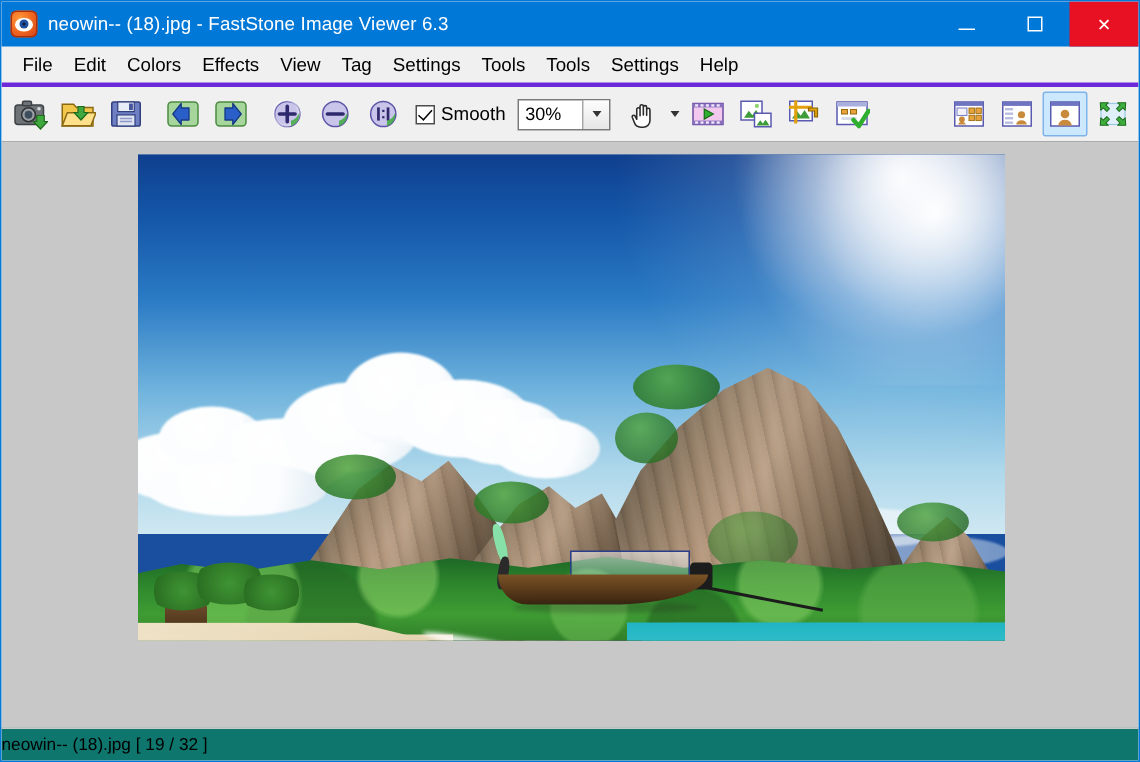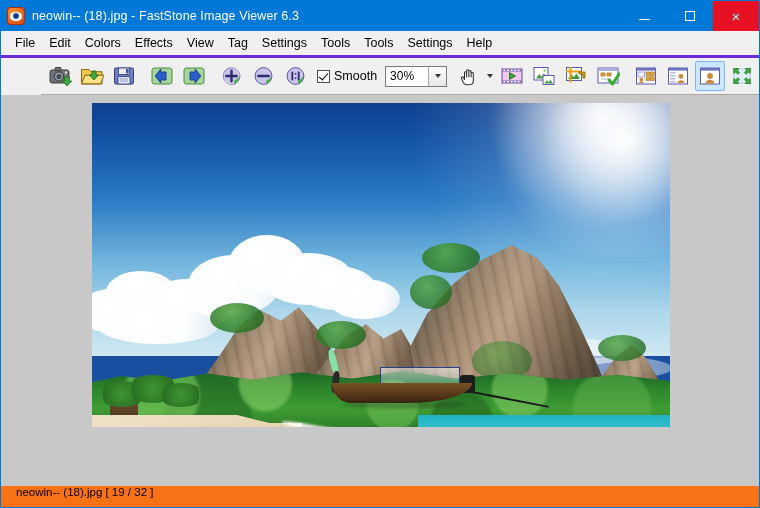--- a/index.html
+++ b/index.html
@@ -129,21 +129,20 @@
   
   .toolbar {
     height: 36px;
     background: #f0f0f0;
     display: flex;
     align-items: center;
     flex: 0 0 auto;
     padding-left: 4px;
     border-bottom: 1px solid #a9a9a9;
     position: relative;
-    margin-left: 40px;
   }
   .tb-btn {
     width: 30px;
     height: 30px;
     display: flex;
     align-items: center;
     justify-content: center;
     border: 1px solid transparent;
     box-sizing: border-box;
     margin-right: 2px;
@@ -388,27 +387,28 @@
     padding-right: 5px;
     gap: 7px;
   }
   .ratio-label {
     font-size: 11.5px;
     font-weight: bold;
     color: #0b5a5a;
   }
   .bottombar {
     height: 21px;
-    background: #f97316;
+    background: #0f766e;
     border-top: 1px solid #c8c8c8;
     display: flex;
+    align-items: center;
     flex: 0 0 auto;
     font-size: 11.5px;
     color: #000;
-    padding-left: 15px;
+    padding-left: 0;
   }
 </style>
 </head>
 <body>
 
 <div class="app-window">
 
   <div class="titlebar">
     <div class="title-icon">
       <div class="badge"></div>

